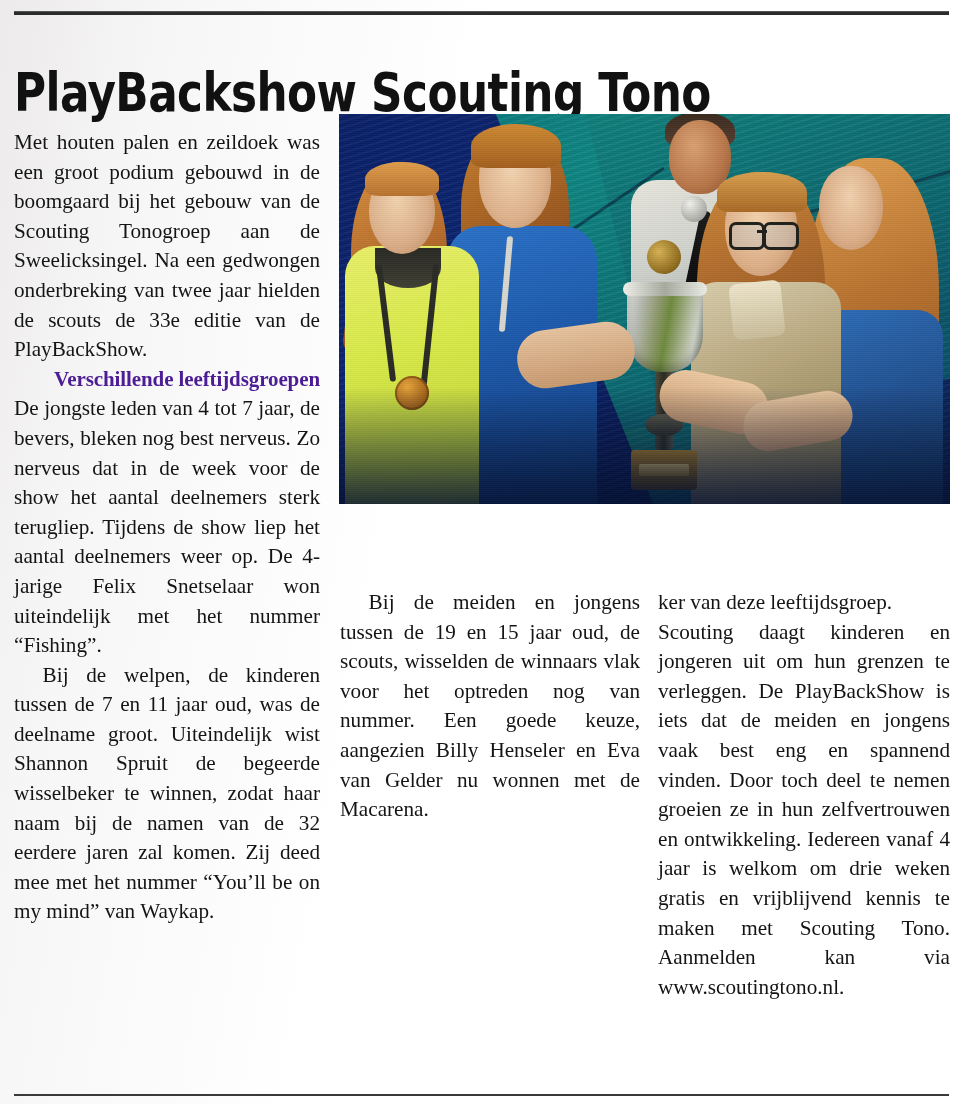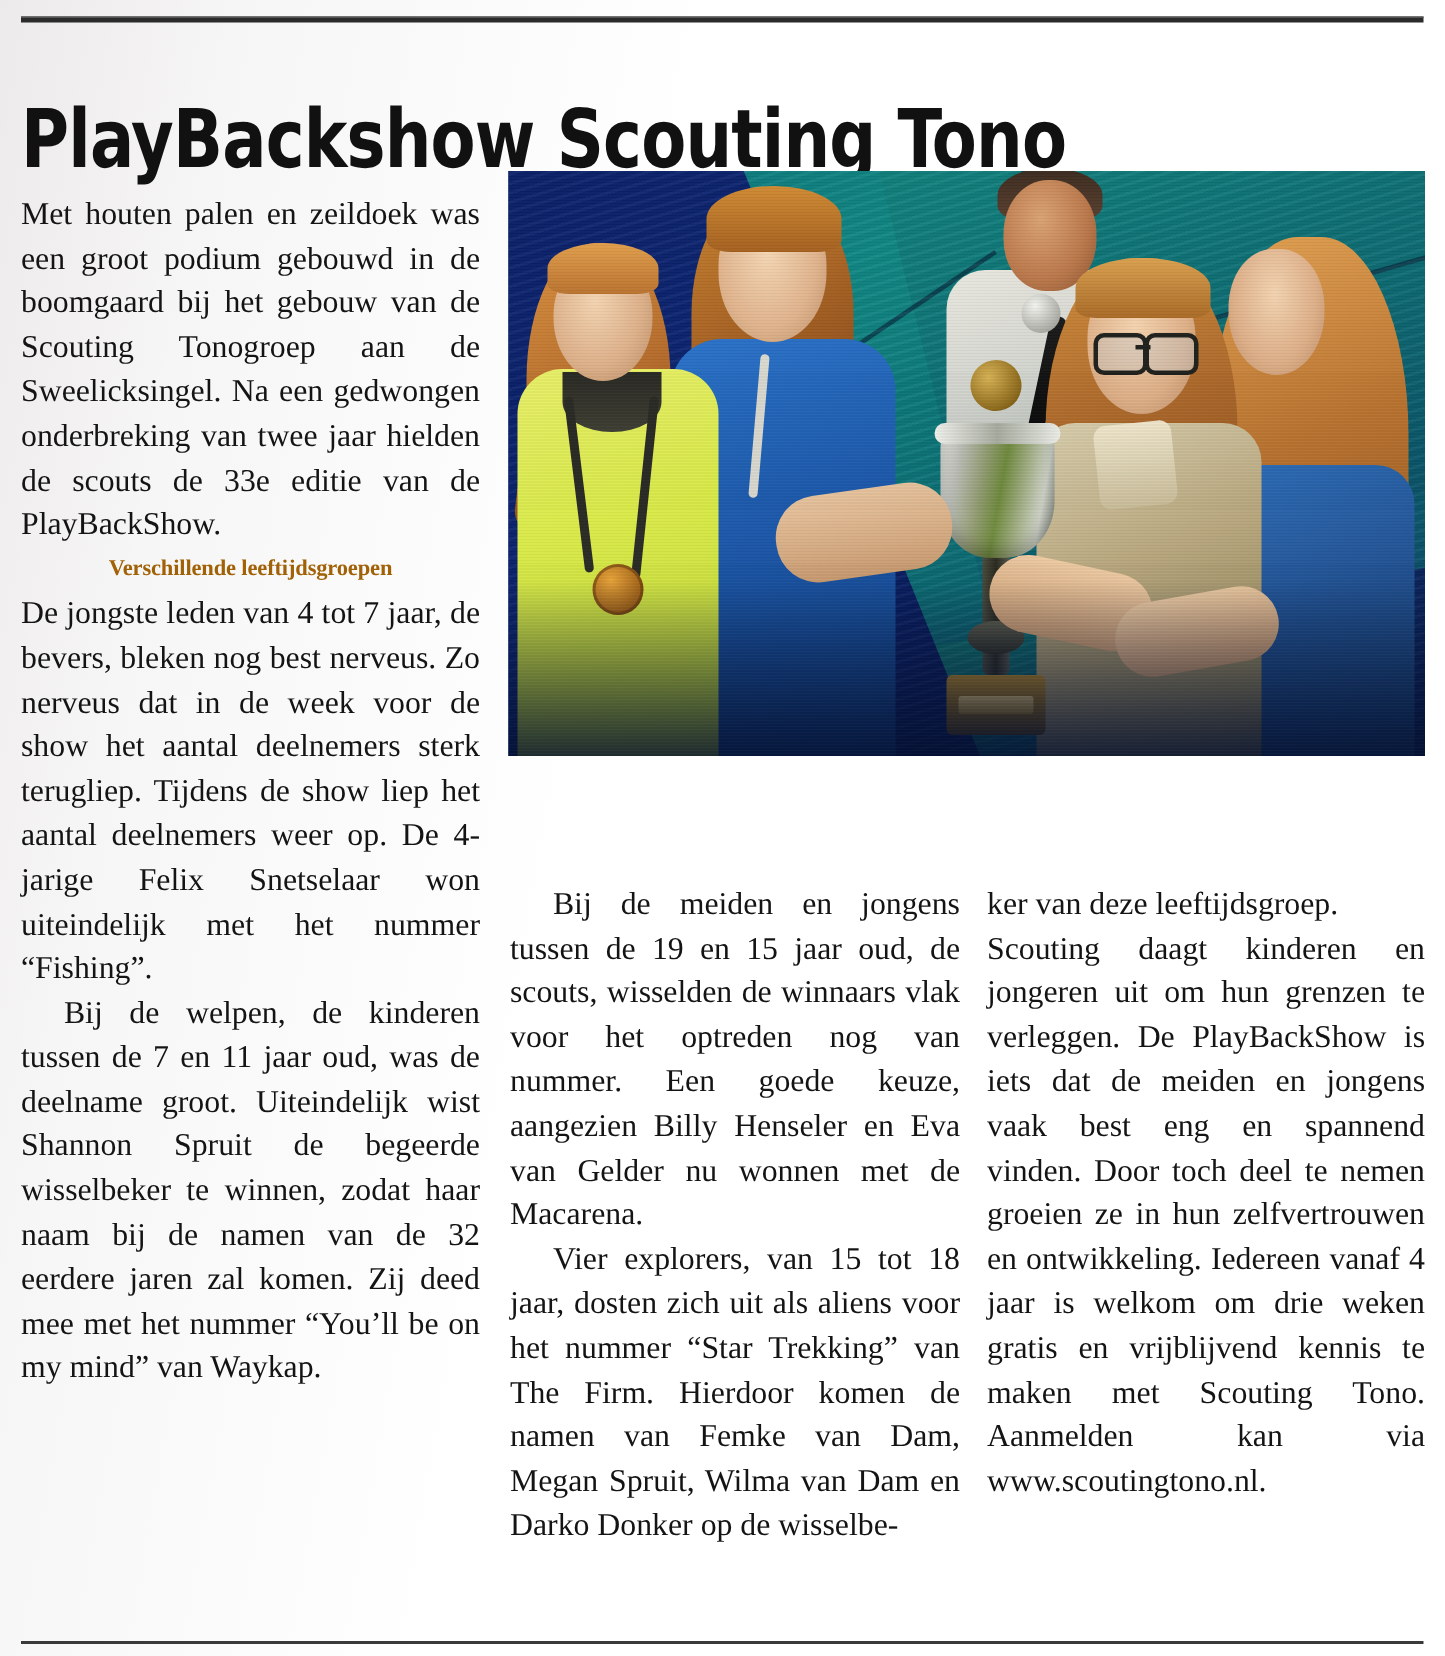--- a/index.html
+++ b/index.html
@@ -73,25 +73,25 @@
   }
   .col p {
     margin: 0;
   }
   .col p.indent {
     text-indent: 1.35em;
   }
   .subhead {
     font-family: "Liberation Serif", serif;
     font-weight: 700;
-    font-size: 15px;
+    font-size: 21px;
     line-height: 29.6px;
-    text-align: center;
+    text-align: right;
     margin: 0;
-    color: #a16207;
+    color: #4c1d95;
     letter-spacing: -0.1px;
   }
   .gap-before {
     margin-top: 10px;
   }
 
   
   #col1 {
     left: 14px;
     top: 128px;
@@ -532,21 +532,20 @@
 
   <div class="col" id="col1">
     <p>Met houten palen en zeildoek was een groot podium gebouwd in de boomgaard bij het gebouw van de Scouting Tonogroep aan de Sweelicksingel. Na een gedwongen onderbreking van twee jaar hielden de scouts de 33e editie van de PlayBackShow.</p>
     <p class="subhead gap-before">Verschillende leeftijdsgroepen</p>
     <p>De jongste leden van 4 tot 7 jaar, de bevers, bleken nog best nerveus. Zo nerveus dat in de week voor de show het aantal deelnemers sterk terugliep. Tijdens de show liep het aantal deelnemers weer op. De 4-jarige Felix Snetselaar won uiteindelijk met het nummer “Fishing”.</p>
     <p class="indent">Bij de welpen, de kinderen tussen de 7 en 11 jaar oud, was de deelname groot. Uiteindelijk wist Shannon Spruit de begeerde wisselbeker te winnen, zodat haar naam bij de namen van de 32 eerdere jaren zal komen. Zij deed mee met het nummer “You’ll be on my mind” van Waykap.</p>
   </div>
 
   <div class="col" id="col2">
     <p class="indent">Bij de meiden en jongens tussen de 19 en 15 jaar oud, de scouts, wisselden de winnaars vlak voor het optreden nog van nummer. Een goede keuze, aangezien Billy Henseler en Eva van Gelder nu wonnen met de Macarena.</p>
-    <p class="indent">Vier explorers, van 15 tot 18 jaar, dosten zich uit als aliens voor het nummer “Star Trekking” van The Firm. Hierdoor komen de namen van Femke van Dam, Megan Spruit, Wilma van Dam en Darko Donker op de wisselbe-</p>
   </div>
 
   <div class="col" id="col3">
     <p>ker van deze leeftijdsgroep.</p>
     <p>Scouting daagt kinderen en jongeren uit om hun grenzen te verleggen. De PlayBackShow is iets dat de meiden en jongens vaak best eng en spannend vinden. Door toch deel te nemen groeien ze in hun zelfvertrouwen en ontwikkeling. Iedereen vanaf 4 jaar is welkom om drie weken gratis en vrijblijvend kennis te maken met Scouting Tono. Aanmelden kan via www.scoutingtono.nl.</p>
   </div>
 
   <div class="rule-bottom"></div>
 </div>
 

